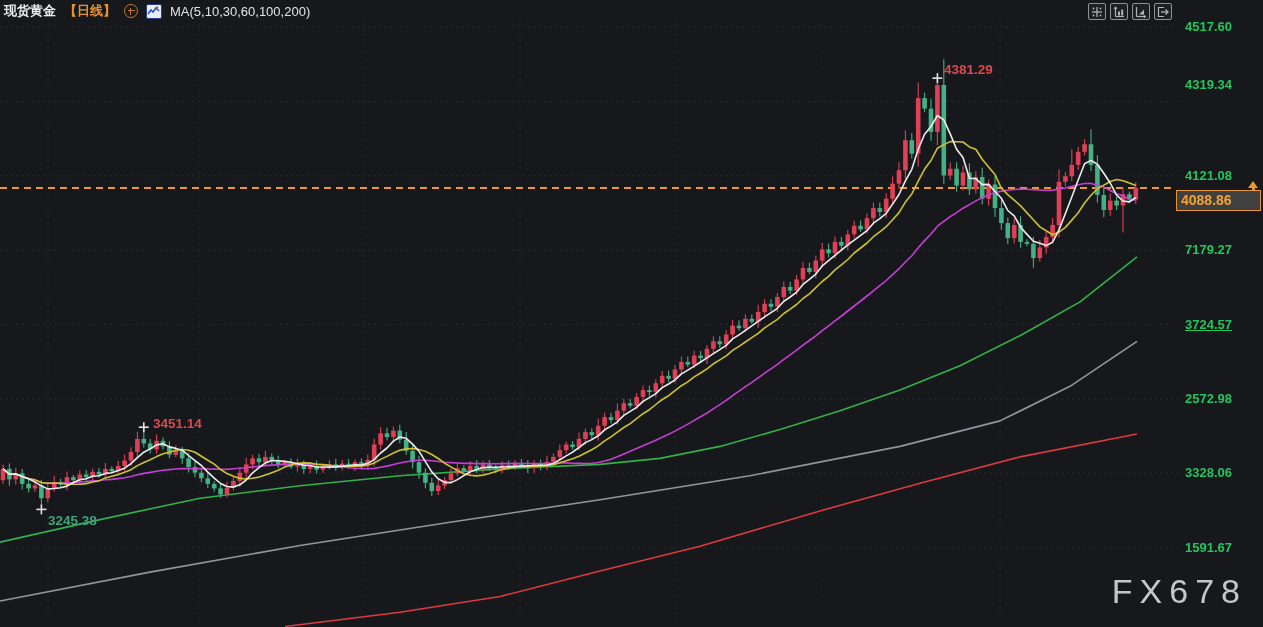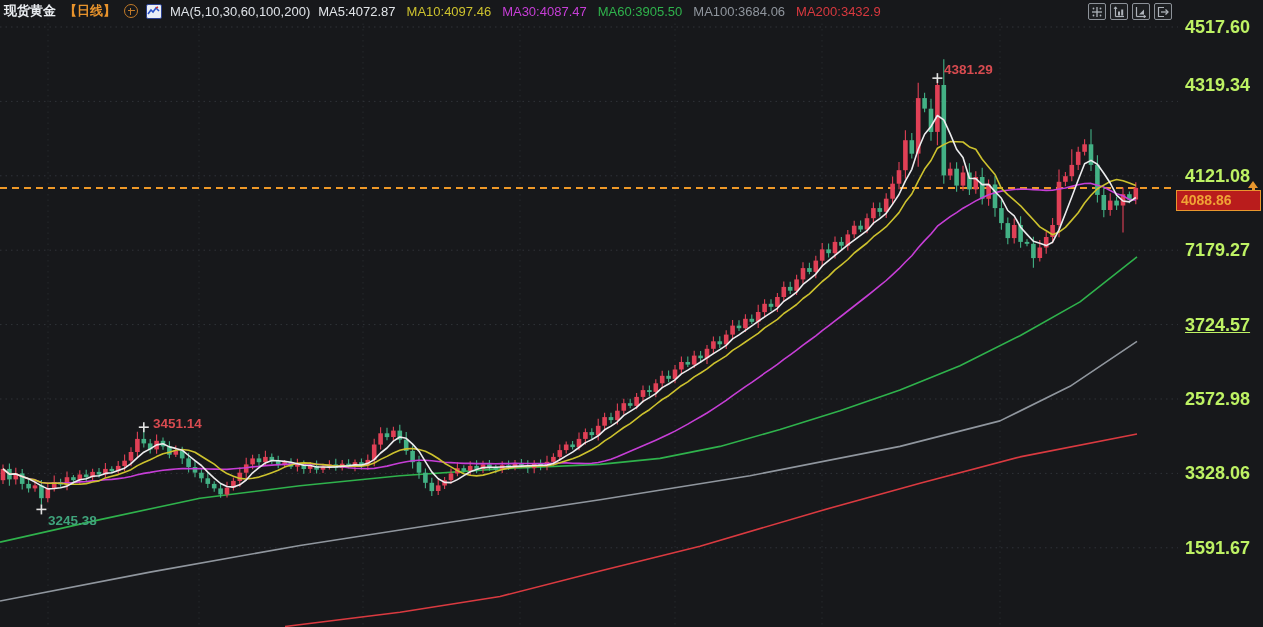--- a/index.html
+++ b/index.html
@@ -20,24 +20,24 @@
   .chart-thumb svg{position:absolute;left:0;top:0;}
   .ma-header{color:#dfe3e8;}
   #ma-legend{display:flex;gap:11px;}
   #ma-legend span{font-weight:400;}
   
   #toolbar{position:absolute;right:91px;top:3px;display:flex;gap:4px;z-index:6;}
   .tool{width:16px;height:15px;border:1px solid #8d9299;border-radius:2px;display:flex;
         align-items:center;justify-content:center;background:rgba(40,42,46,.4);cursor:pointer;}
   
   .ylab{position:absolute;left:1185px;width:75px;height:16px;line-height:16px;
-        color:#bef264;font-size:18px;font-weight:bold;z-index:4;}
+        color:#22c55e;font-size:13px;font-weight:bold;z-index:4;}
   
   #price-badge{position:absolute;left:1176px;top:190px;width:79px;height:19px;line-height:19px;
-        background:#b91c1c;border:1.5px solid #e8962e;color:#f0a335;font-size:14px;
+        background:#404040;border:1.5px solid #e8962e;color:#f0a335;font-size:14px;
         font-weight:bold;padding-left:4px;z-index:6;}
   #price-arrow{position:absolute;left:1248px;top:181px;width:0;height:0;z-index:6;
         border-left:5px solid transparent;border-right:5px solid transparent;
         border-bottom:7px solid #e8962e;}
   #price-arrow:after{content:"";position:absolute;left:-1.5px;top:7px;width:3px;height:3px;background:#e8962e;}
   
   #watermark{position:absolute;right:16px;bottom:16px;color:#ccd1d8;font-size:34px;
         letter-spacing:7px;z-index:3;opacity:.95;}
   svg#plot{position:absolute;left:0;top:0;z-index:1;}
 </style>
@@ -440,28 +440,20 @@
     <span class="sym">现货黄金</span>
     <span class="period">【日线】</span>
     <span class="plus-circle"></span>
     <span class="chart-thumb">
       <svg width="14" height="13">
           <polyline points="1,9 4,5 6,7 9,3 12,6" fill="none" stroke="#2a52c8" stroke-width="1.6"></polyline>
           <line x1="9" y1="3" x2="11" y2="2" stroke="#cc3333" stroke-width="1.4"></line>
         </svg>
     </span>
     <span class="ma-header">MA(5,10,30,60,100,200)</span>
-    <span id="ma-legend">
-        <span style="color: rgb(226, 229, 233);">MA5:4072.87</span>
-        <span style="color: rgb(205, 194, 46);">MA10:4097.46</span>
-        <span style="color: rgb(198, 62, 214);">MA30:4087.47</span>
-        <span style="color: rgb(47, 178, 76);">MA60:3905.50</span>
-        <span style="color: rgb(143, 149, 157);">MA100:3684.06</span>
-        <span style="color: rgb(216, 57, 63);">MA200:3432.9</span>
-      </span>
   </div>
 
   <div id="toolbar">
     <span class="tool">
       <svg width="12" height="12">
           <line x1="6" y1="1" x2="6" y2="11" stroke="#aeb3ba" stroke-width="1.3"></line>
           <line x1="1" y1="6" x2="11" y2="6" stroke="#aeb3ba" stroke-width="1.3"></line>
           <circle cx="2.5" cy="2.5" r="0.9" fill="#aeb3ba"></circle>
           <circle cx="9.5" cy="2.5" r="0.9" fill="#aeb3ba"></circle>
           <circle cx="2.5" cy="9.5" r="0.9" fill="#aeb3ba"></circle>
@@ -501,13 +493,14 @@
       <div class="ylab" style="top: 242.2px;">7179.27</div>
       <div class="ylab" style="top: 316.6px; text-decoration: underline;">3724.57</div>
       <div class="ylab" style="top: 391px;">2572.98</div>
       <div class="ylab" style="top: 465.4px;">3328.06</div>
       <div class="ylab" style="top: 539.8px;">1591.67</div>
     </div>
 
   <div id="price-badge">4088.86</div>
   <div id="price-arrow"></div>
 
+  <div id="watermark">FX678</div>
 </div>
 
 </body></html>

